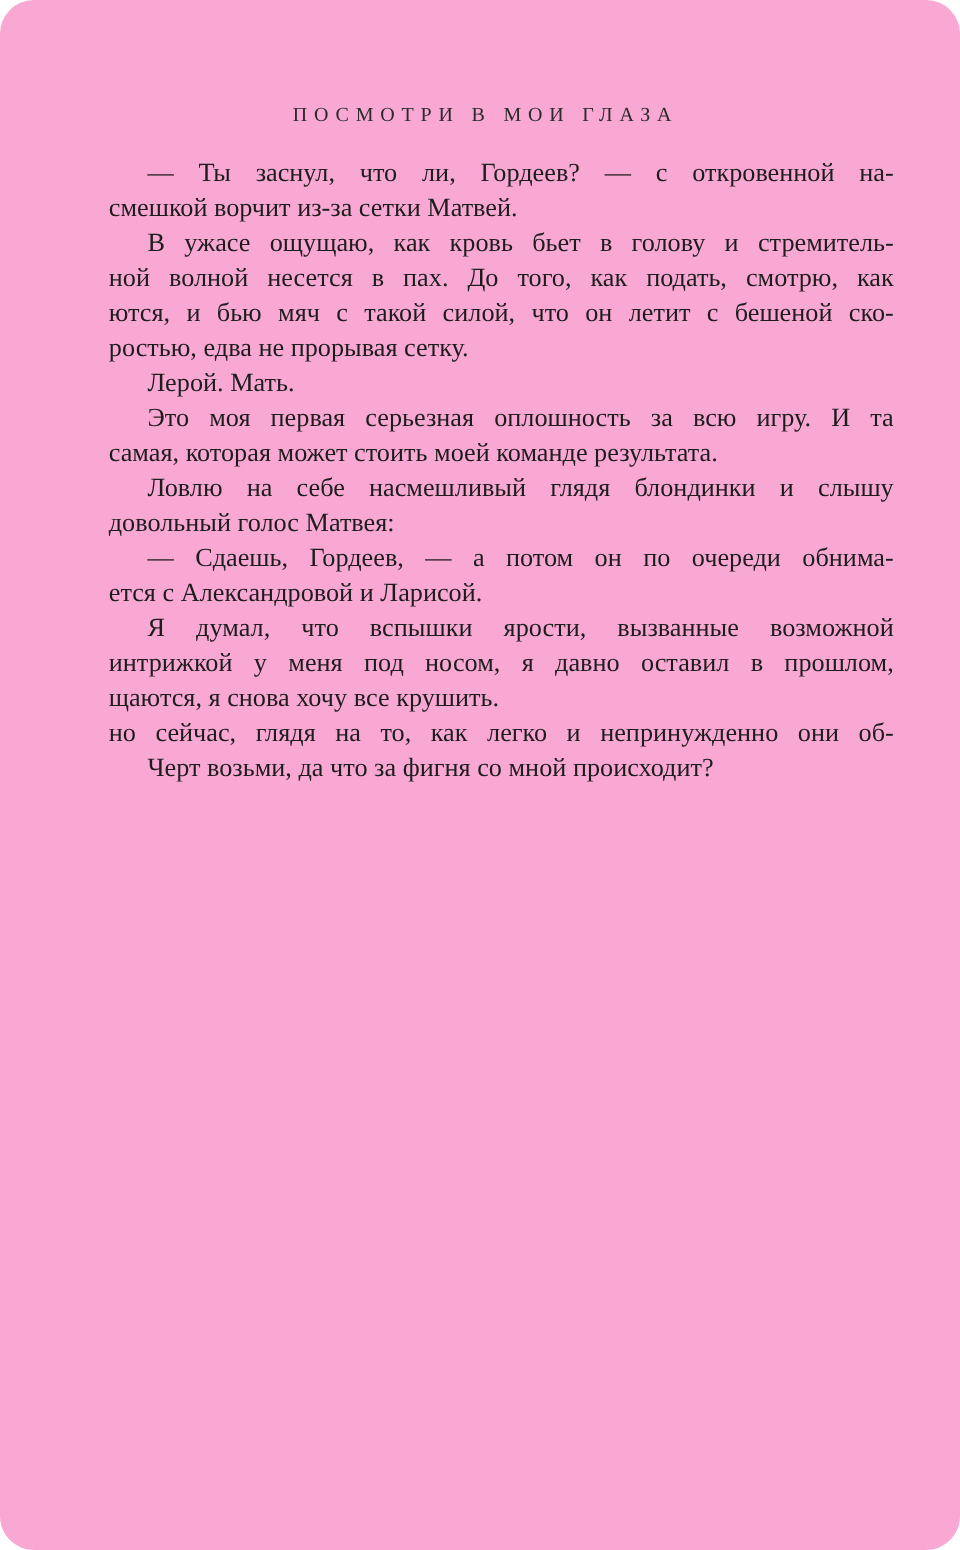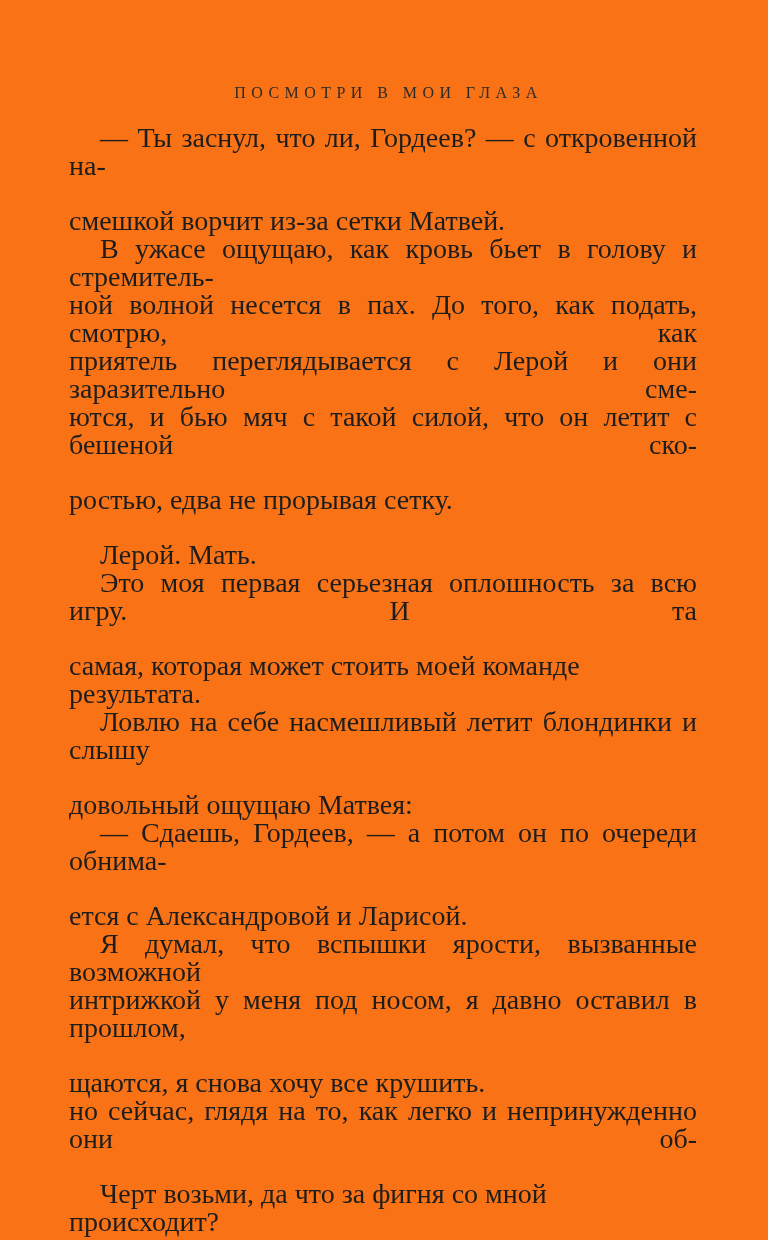--- a/index.html
+++ b/index.html
@@ -10,88 +10,87 @@
     width: 768px;
     height: 1240px;
     position: relative;
     background: #ffffff;
     overflow: hidden;
     font-family: "Liberation Serif", "DejaVu Serif", serif;
   }
   .page {
     position: absolute;
     inset: 0;
-    background: #f97316;
+    background: #f9a8d4;
+    border-radius: 27px;
   }
   .running-head {
     position: absolute;
     top: 84px;
     left: 69px;
     width: 628px;
     text-align: center;
     font-size: 16px;
     letter-spacing: 0.34em;
     padding-left: 0.34em;
     color: #2b2b2b;
     white-space: nowrap;
   }
   .text-block {
     position: absolute;
     top: 124px;
-    left: 69px;
+    left: 87px;
     width: 628px;
-    font-size: 28px;
+    font-size: 21px;
     line-height: 28px;
     color: #1d1d1d;
   }
   .paragraph {
     margin: 0;
     padding: 0;
   }
   .text-line {
     text-align: justify;
     text-align-last: justify;
   }
   .text-line.first-line {
     text-indent: 31px;
   }
   .text-line.last-line {
     text-align: left;
     text-align-last: left;
-    margin-top: 27px;
   }
 </style>
 </head>
 <body>
 
 <div class="page">
   <div class="running-head">ПОСМОТРИ В МОИ ГЛАЗА</div>
 
   <div class="text-block" id="text-block">
       <div class="paragraph">
         <div class="text-line first-line">— Ты заснул, что ли, Гордеев? — с откровенной на-</div>
         <div class="text-line last-line">смешкой ворчит из-за сетки Матвей.</div>
       </div>
       <div class="paragraph">
         <div class="text-line first-line">В ужасе ощущаю, как кровь бьет в голову и стремитель-</div>
         <div class="text-line">ной волной несется в пах. До того, как подать, смотрю, как</div>
-        <div class="text-line">приятель переглядывается с Лерой и они заразительно сме-</div>
         <div class="text-line">ются, и бью мяч с такой силой, что он летит с бешеной ско-</div>
         <div class="text-line last-line">ростью, едва не прорывая сетку.</div>
       </div>
       <div class="paragraph">
         <div class="text-line first-line last-line">Лерой. Мать.</div>
       </div>
       <div class="paragraph">
         <div class="text-line first-line">Это моя первая серьезная оплошность за всю игру. И та</div>
         <div class="text-line last-line">самая, которая может стоить моей команде результата.</div>
       </div>
       <div class="paragraph">
-        <div class="text-line first-line">Ловлю на себе насмешливый летит блондинки и слышу</div>
-        <div class="text-line last-line">довольный ощущаю Матвея:</div>
+        <div class="text-line first-line">Ловлю на себе насмешливый глядя блондинки и слышу</div>
+        <div class="text-line last-line">довольный голос Матвея:</div>
       </div>
       <div class="paragraph">
         <div class="text-line first-line">— Сдаешь, Гордеев, — а потом он по очереди обнима-</div>
         <div class="text-line last-line">ется с Александровой и Ларисой.</div>
       </div>
       <div class="paragraph">
         <div class="text-line first-line">Я думал, что вспышки ярости, вызванные возможной</div>
         <div class="text-line">интрижкой у меня под носом, я давно оставил в прошлом,</div>
         <div class="text-line last-line">щаются, я снова хочу все крушить.</div>
         <div class="text-line">но сейчас, глядя на то, как легко и непринужденно они об-</div>

